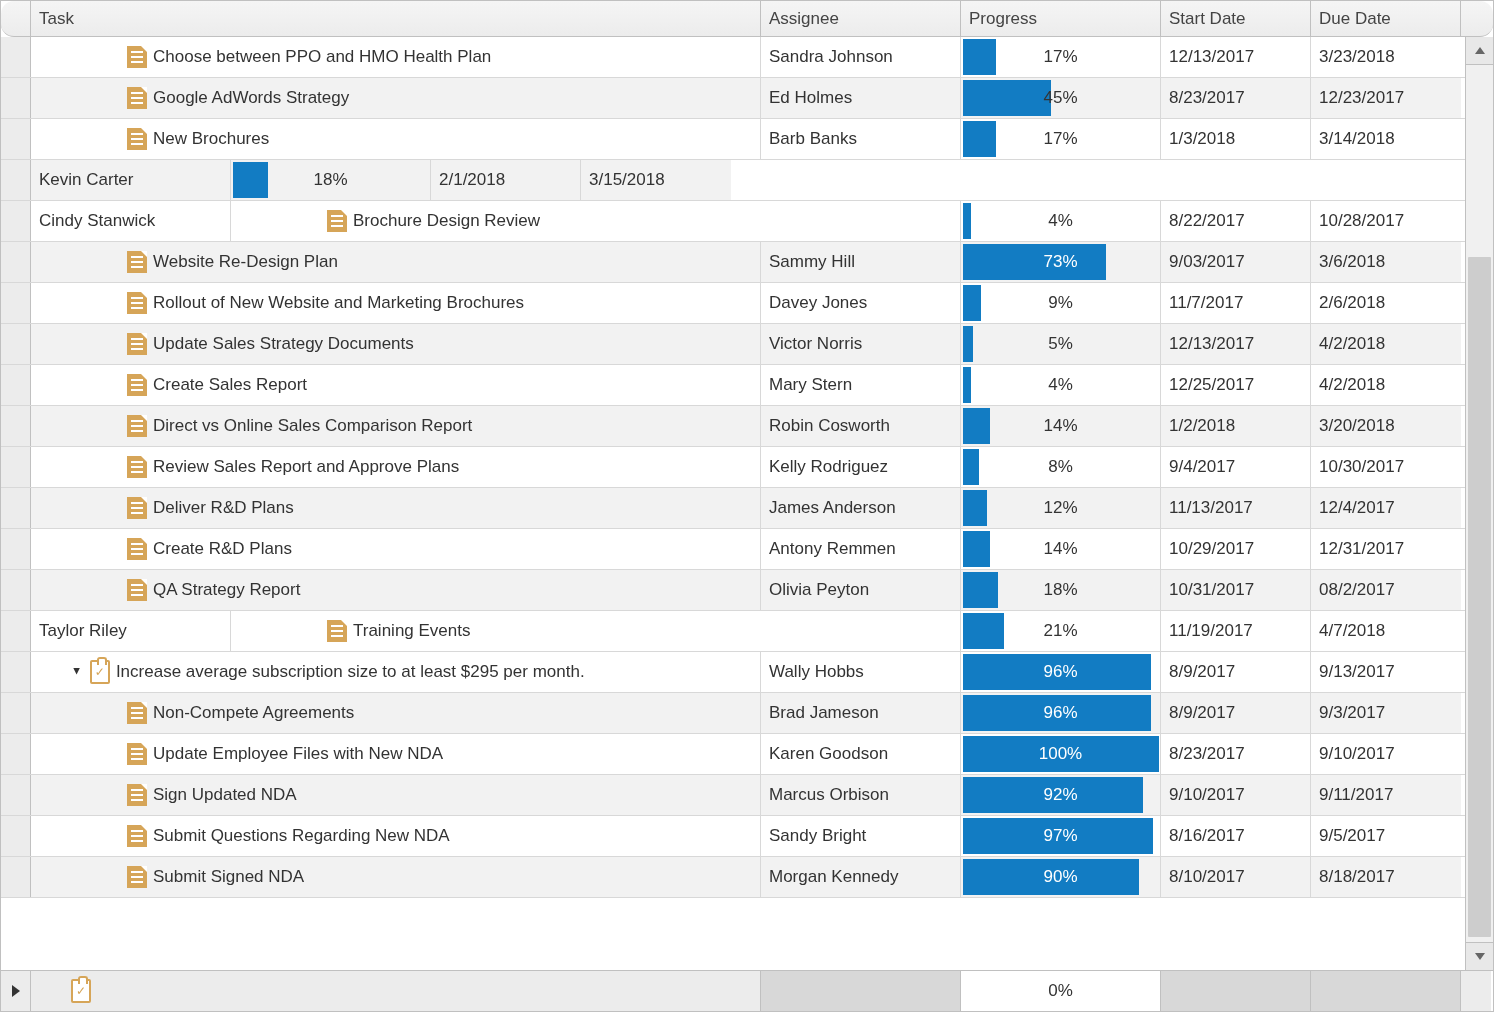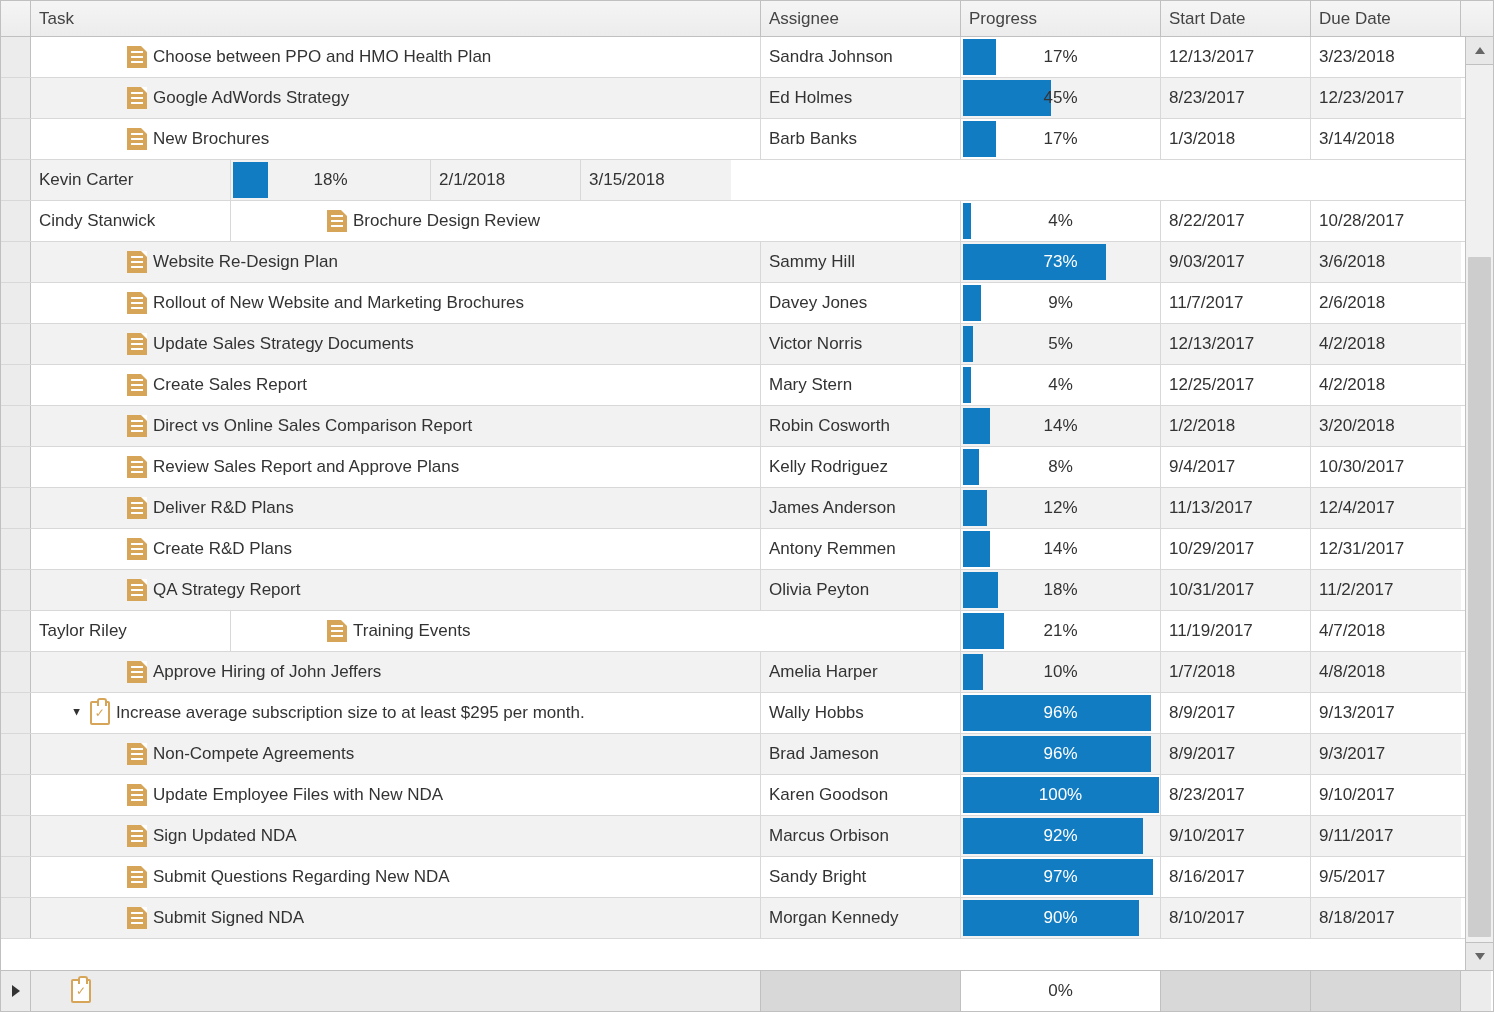--- a/index.html
+++ b/index.html
@@ -16,20 +16,21 @@
       width: 1494px;
       height: 1012px;
       border: 1px solid #c0c0c0;
     }
     .header-row {
       display: flex;
       background: linear-gradient(to bottom, #f5f5f5, #ececec);
       border-bottom: 1px solid #c0c0c0;
       height: 36px;
       flex-shrink: 0;
+      border-radius: 13px;
     }
     .header-cell {
       display: flex;
       align-items: center;
       padding: 0 8px;
       border-right: 1px solid #c0c0c0;
       color: #444;
       font-weight: normal;
     }
     .col-indicator { width: 30px; flex-shrink: 0; }
@@ -449,57 +450,39 @@
               <span class="doc-line"></span>
             </span>
             <span>QA Strategy Report</span>
           </div>
           <div class="cell col-assignee">Olivia Peyton</div>
           <div class="cell progress-cell col-progress">
             <div class="progress-bar" style="width: 35.28px;"></div>
             <span class="progress-text">18%</span>
           </div>
           <div class="cell col-start">10/31/2017</div>
-          <div class="cell col-due" style="border-right: none;">11/2/2017</div>
+          <div class="cell col-due" style="border-right: none;">08/2/2017</div>
         </div>
         <div class="data-row">
           <div class="cell indicator-cell col-indicator"></div>
           <div class="cell col-assignee">Taylor Riley</div>
           <div class="cell task-cell col-task indent-2">
             <span class="doc-icon">
               <span class="doc-line"></span>
               <span class="doc-line"></span>
               <span class="doc-line"></span>
             </span>
             <span>Training Events</span>
           </div>
           <div class="cell progress-cell col-progress">
             <div class="progress-bar" style="width: 41.16px;"></div>
             <span class="progress-text">21%</span>
           </div>
           <div class="cell col-start">11/19/2017</div>
           <div class="cell col-due" style="border-right: none;">4/7/2018</div>
-        </div>
-        <div class="data-row alt">
-          <div class="cell indicator-cell col-indicator"></div>
-          <div class="cell task-cell col-task indent-2">
-            <span class="doc-icon">
-              <span class="doc-line"></span>
-              <span class="doc-line"></span>
-              <span class="doc-line"></span>
-            </span>
-            <span>Approve Hiring of John Jeffers</span>
-          </div>
-          <div class="cell col-assignee">Amelia Harper</div>
-          <div class="cell progress-cell col-progress">
-            <div class="progress-bar" style="width: 19.6px;"></div>
-            <span class="progress-text">10%</span>
-          </div>
-          <div class="cell col-start">1/7/2018</div>
-          <div class="cell col-due" style="border-right: none;">4/8/2018</div>
         </div>
         <div class="data-row">
           <div class="cell indicator-cell col-indicator"></div>
           <div class="cell task-cell col-task indent-1">
             <span style="display: inline-block; transform: rotate(180deg); font-size: 11px; color: rgb(51, 51, 51); margin-right: 2px; cursor: pointer;">▲</span>
             <span class="clip-icon">
               <span class="clip-check">✓</span>
             </span>
             <span>Increase average subscription size to at least $295 per month.</span>
           </div>

